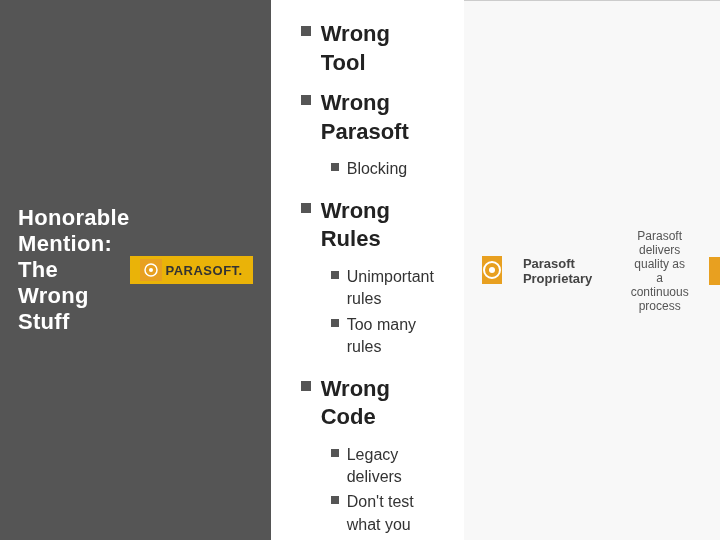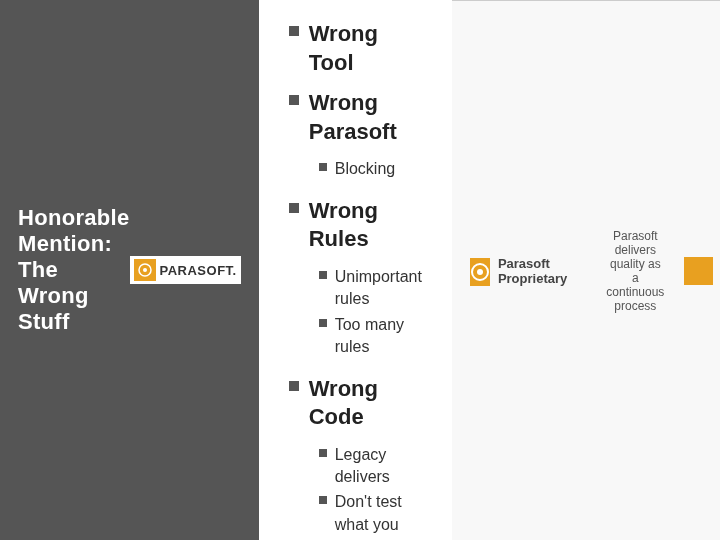--- a/index.html
+++ b/index.html
@@ -39,22 +39,22 @@
       color: #ffffff;
       letter-spacing: 0.3px;
     }
 
     .header-logo {
       display: flex;
       align-items: center;
     }
 
     .parasoft-logo {
-      background: #ffffff;
-      padding: 3px 4px;
+      background: #eab308;
+      padding: 3px 10px;
       display: flex;
       align-items: center;
       gap: 4px;
     }
 
     .logo-icon {
       width: 22px;
       height: 22px;
       background: #e8a020;
       display: flex;
@@ -136,22 +136,22 @@
       display: flex;
       align-items: center;
       justify-content: space-between;
       padding: 6px 18px;
       border-top: 1px solid #cccccc;
       background: #f8f8f8;
     }
 
     .footer-left {
       display: flex;
-      align-items: flex-end;
-      gap: 8px;
+      align-items: flex-start;
+      gap: 21px;
     }
 
     .footer-logo-small {
       width: 28px;
       height: 28px;
       background: #e8a020;
       display: flex;
       align-items: center;
       justify-content: center;
     }

